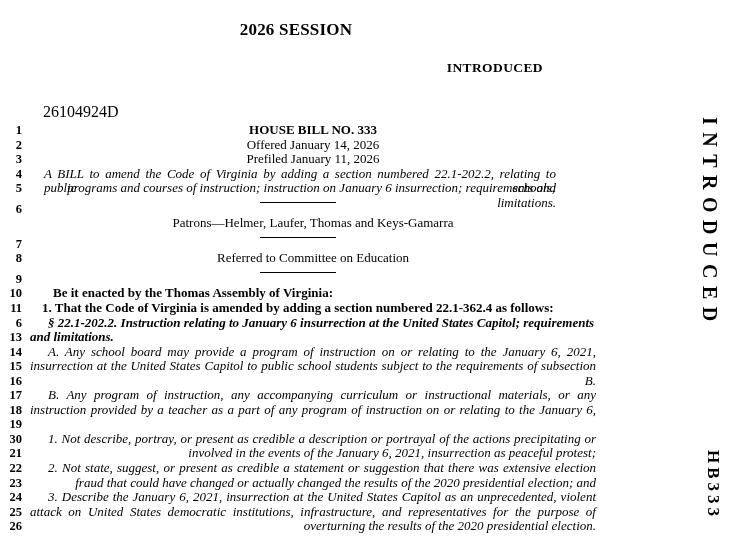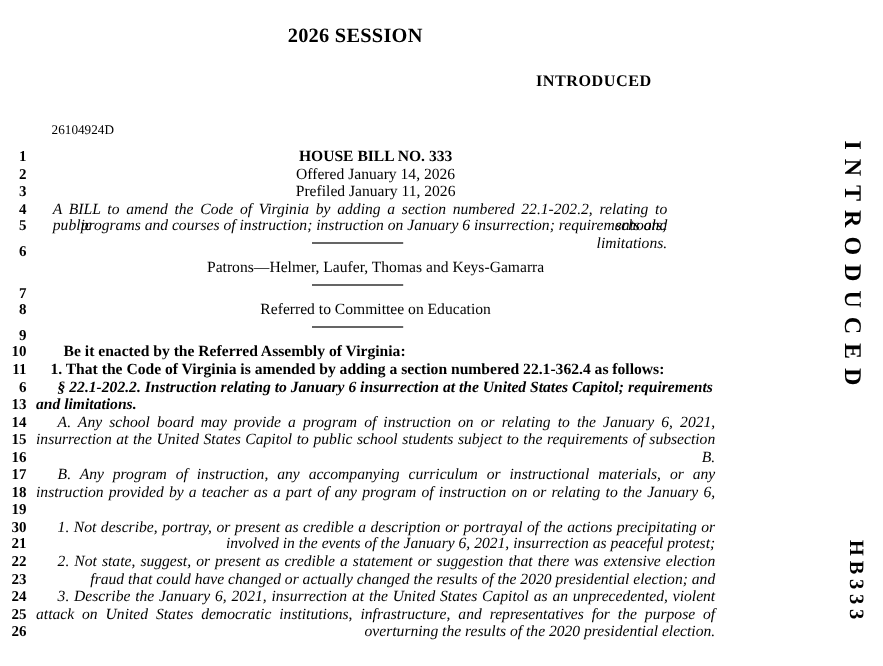--- a/index.html
+++ b/index.html
@@ -16,21 +16,21 @@
     position: absolute; top: 20px; left: 42px; right: 46px;
     text-align: center; font-size: 17px; font-weight: bold;
     letter-spacing: 0.2px;
   }
   .introduced-stamp {
     position: absolute; top: 60px; right: 53px;
     font-size: 13.5px; font-weight: bold; letter-spacing: 0.4px;
   }
   .doc-number {
     position: absolute; top: 103px; left: 43px;
-    font-size: 11px;
+    font-size: 16px;
   }
 
   .lines { position: absolute; top: 123px; left: 0; right: 0; }
   .line { position: relative; height: 14.55px; line-height: 14.55px; font-size: 13px; }
   .num {
     position: absolute; left: 0; top: 0; width: 22px;
     text-align: right; font-weight: bold; font-size: 12.5px;
   }
   .txt { margin-left: 30px; white-space: nowrap; }
 
@@ -109,21 +109,21 @@
       <div class="line">
         <span class="num">8</span>
         <div class="txt c">Referred to Committee on Education</div>
       </div>
       <div class="line">
         <span class="num">9</span>
         <div class="rule"></div>
       </div>
       <div class="line">
         <span class="num">10</span>
-        <div class="txt b ind2">Be it enacted by the Referred Assembly of Virginia:</div>
+        <div class="txt b ind2">Be it enacted by the Thomas Assembly of Virginia:</div>
       </div>
       <div class="line">
         <span class="num">11</span>
         <div class="txt b ind1">1. That the Code of Virginia is amended by adding a section numbered 22.1-362.4 as follows:</div>
       </div>
       <div class="line">
         <span class="num">6</span>
         <div class="txt bi ind">§ 22.1-202.2. Instruction relating to January 6 insurrection at the United States Capitol; requirements</div>
       </div>
       <div class="line">

